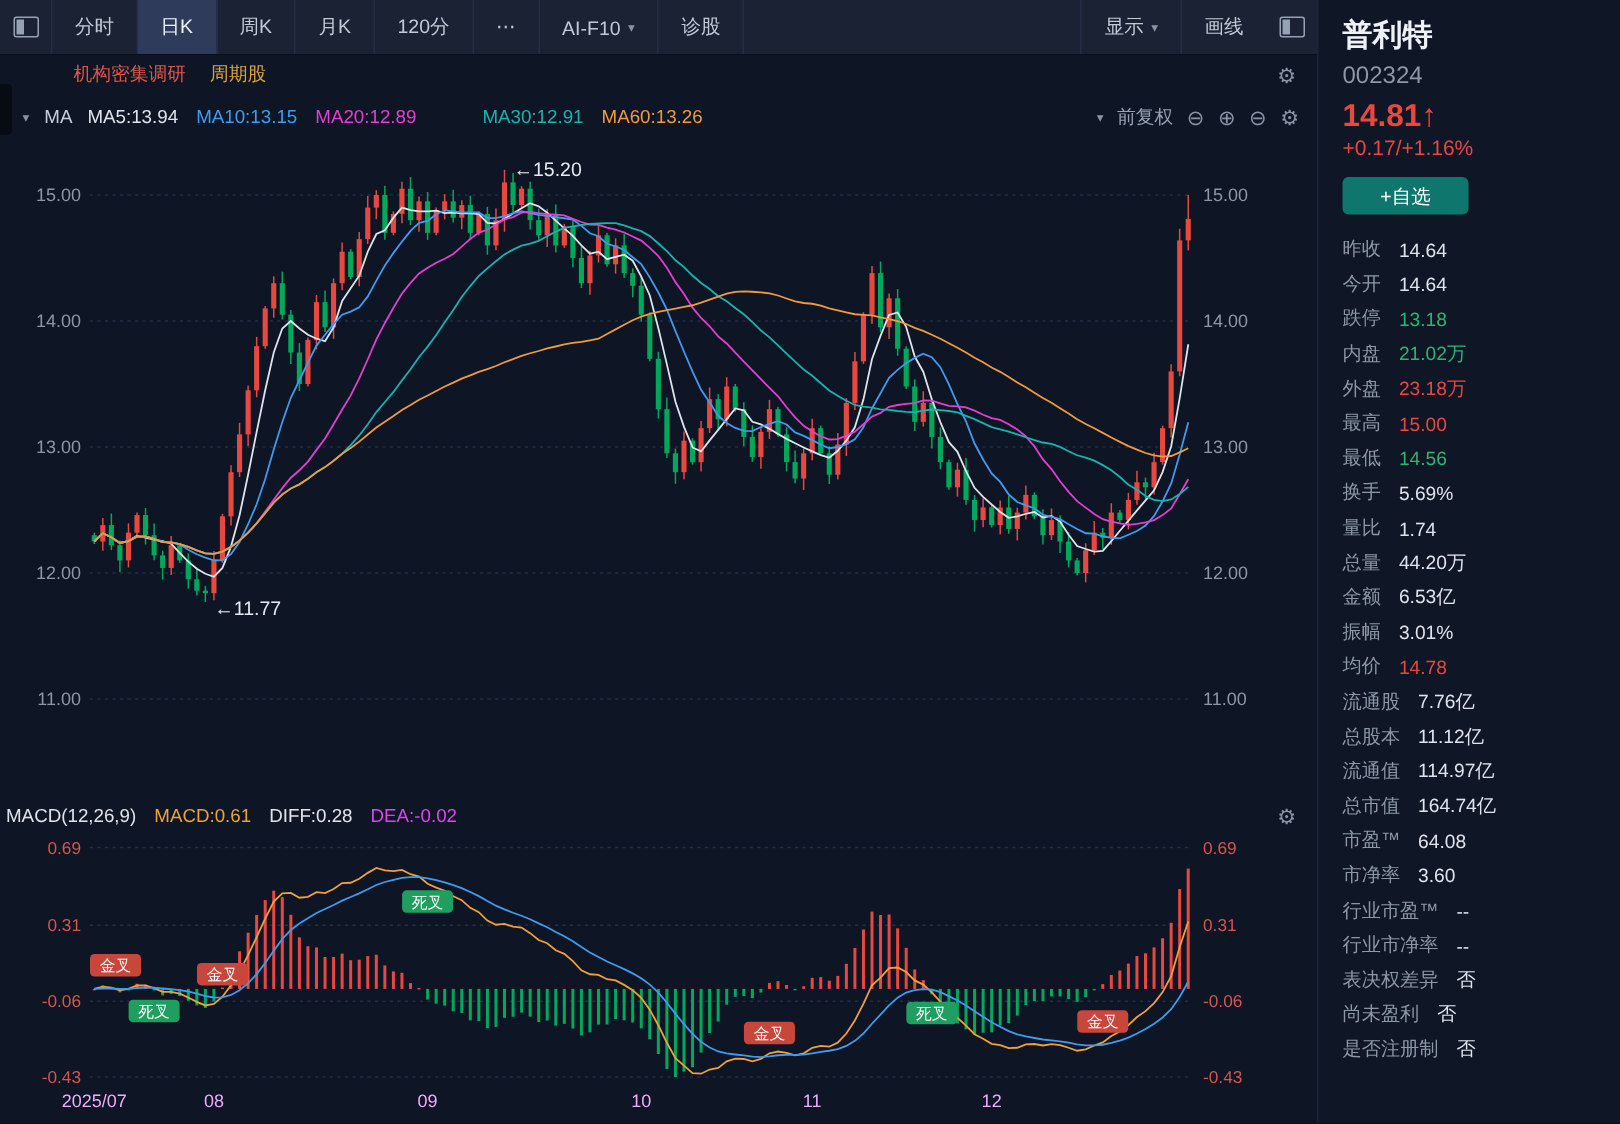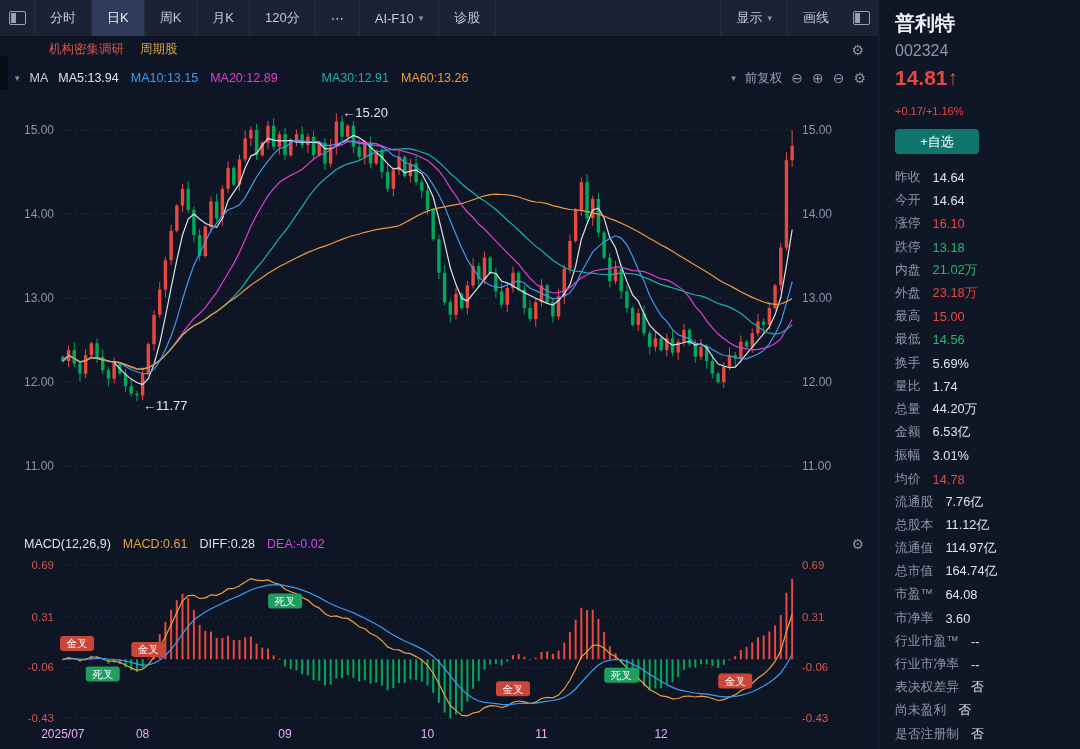--- a/index.html
+++ b/index.html
@@ -23,34 +23,34 @@
   .tag-row{height:25px;flex:0 0 25px;display:flex;align-items:center;padding-left:12px;gap:16px;position:relative;}
   .tag{font-size:12.5px;}
   .gear{position:absolute;right:14px;top:50%;transform:translateY(-50%);color:#8a93a5;font-size:14px;line-height:1;}
   
   .ma-header{height:32px;flex:0 0 32px;display:flex;align-items:center;padding-left:10px;gap:10px;font-size:12.5px;position:relative;}
   .ma-title{color:#c6cede;}
   .ma-values{display:flex;gap:12px;}
   .ma-right{position:absolute;right:12px;display:flex;align-items:center;gap:9px;color:#98a2b5;font-size:12.5px;}
   .circ-icon{font-size:14px;color:#8a93a5;line-height:1;}
   
-  .macd-header{height:28px;flex:0 0 28px;display:flex;align-items:center;padding-left:24px;gap:12px;font-size:12.5px;position:relative;}
+  .macd-header{height:28px;flex:0 0 28px;display:flex;align-items:center;padding-left:4px;gap:12px;font-size:12.5px;position:relative;}
   .macd-values{display:flex;gap:12px;}
   
   svg{display:block;}
   svg text{font-family:"Liberation Sans","DejaVu Sans",sans-serif;}
   .xaxis{position:relative;height:27px;flex:0 0 27px;font-size:12px;color:#f0abfc;}
   .xaxis span{position:absolute;top:5px;transform:translateX(-50%);white-space:nowrap;}
   .left-tab{position:absolute;left:0;top:56px;width:8px;height:34px;background:#070b14;border-radius:0 3px 3px 0;}
   
   .right-panel{width:202px;height:100%;background:#0f1626;border-left:1px solid #1b2438;box-sizing:border-box;padding:8px 8px 0 16px;}
   .stock-name{font-size:20px;font-weight:bold;color:#eef1f6;margin-top:2px;}
   .stock-code{font-size:16px;color:#8d97a8;margin-top:5px;}
   .stock-price{font-size:21px;font-weight:bold;color:#e8483f;margin-top:6px;}
-  .stock-change{font-size:11px;color:#e8483f;margin-top:15px;}
+  .stock-change{font-size:14px;color:#e8483f;margin-top:0;}
   .watch-btn{margin-top:12px;width:84px;height:25px;background:#0f766e;color:#fff;font-size:13px;border-radius:4px;
              display:flex;align-items:center;justify-content:center;}
   .info-rows{margin-top:12px;}
   .info-row{height:23.2px;display:flex;align-items:center;font-size:12.8px;white-space:nowrap;}
   .info-row .lbl{color:#8d97a8;margin-right:12px;}
   .val-w{color:#dfe4ec;} .val-r{color:#e8483f;} .val-g{color:#2db56e;}
 </style>
 </head>
 <body>
 
@@ -637,24 +637,20 @@
     <div class="info-rows">
         <div class="info-row">
           <span class="lbl">昨收</span>
           <span class="val-w">14.64</span>
         </div>
         <div class="info-row">
           <span class="lbl">今开</span>
           <span class="val-w">14.64</span>
         </div>
         <div class="info-row">
-          <span class="lbl">涨停</span>
-          <span class="val-r">16.10</span>
-        </div>
-        <div class="info-row">
           <span class="lbl">跌停</span>
           <span class="val-g">13.18</span>
         </div>
         <div class="info-row">
           <span class="lbl">内盘</span>
           <span class="val-g">21.02万</span>
         </div>
         <div class="info-row">
           <span class="lbl">外盘</span>
           <span class="val-r">23.18万</span>

